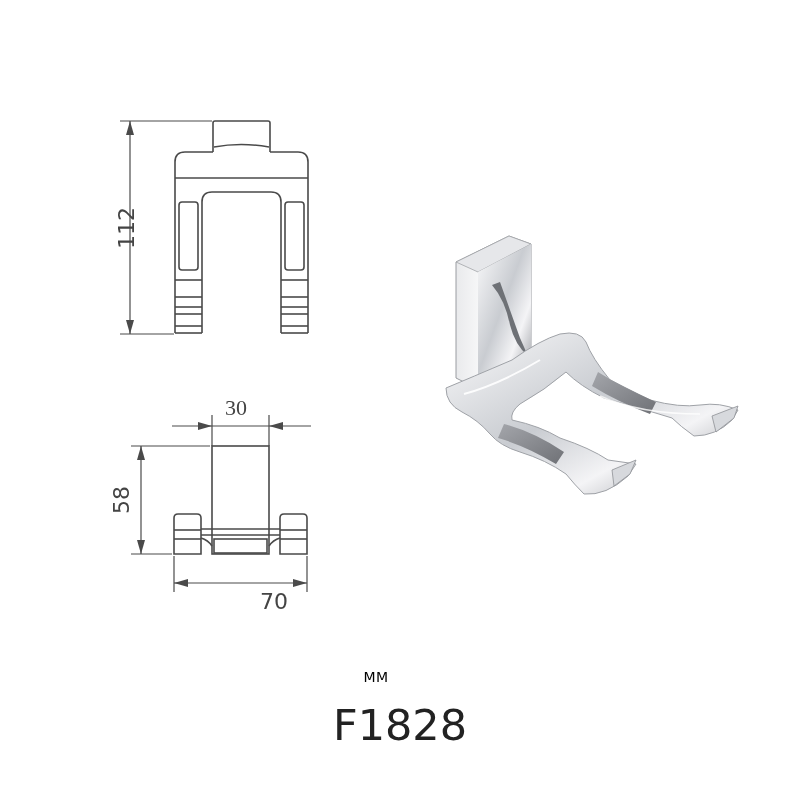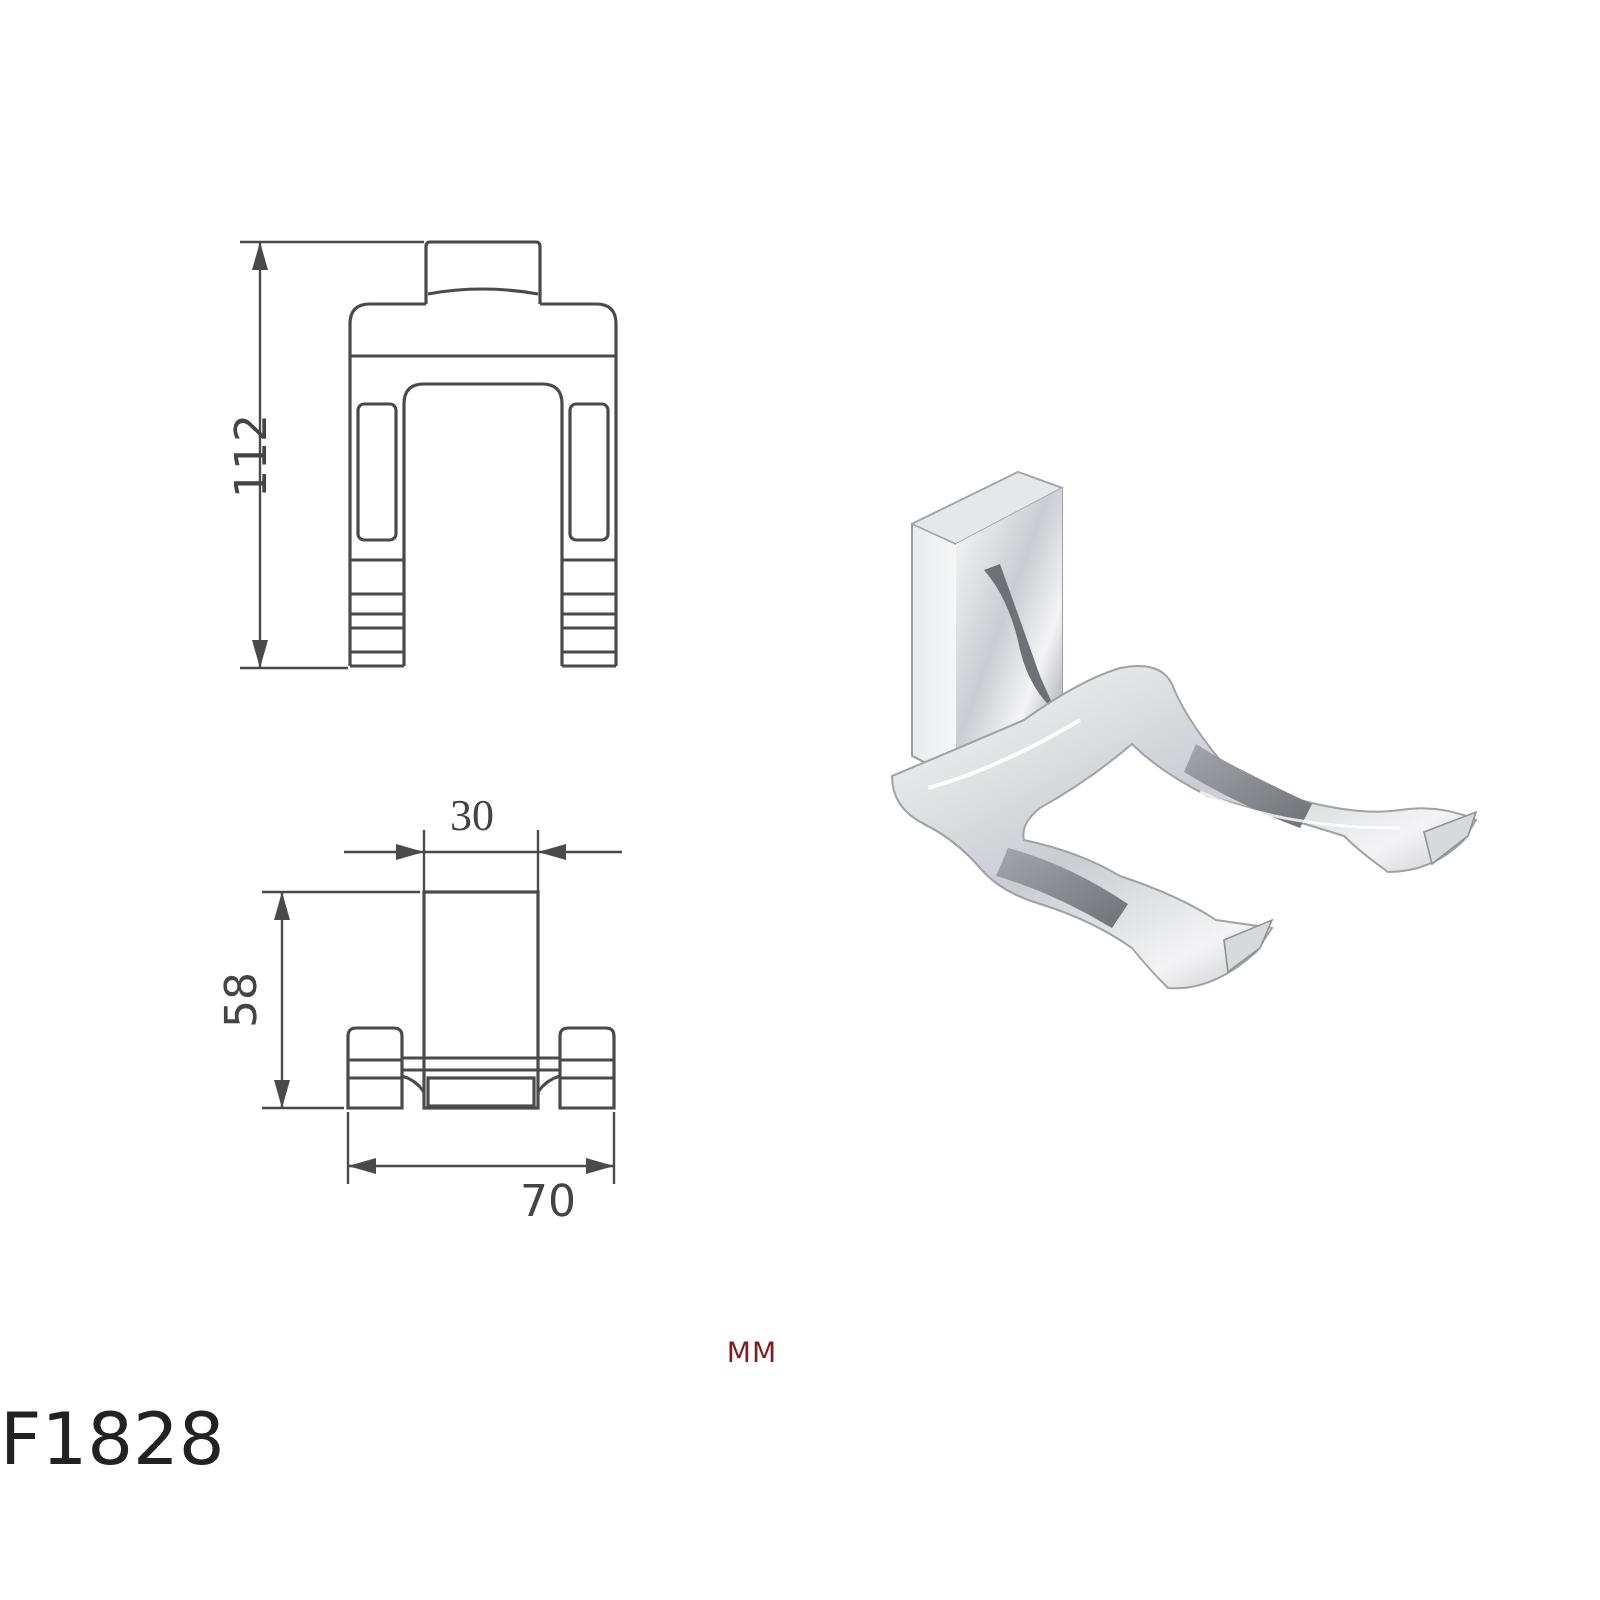--- a/index.html
+++ b/index.html
@@ -2,23 +2,23 @@
 <html><head>
   <meta charset="utf-8">
   <style>
     html, body { margin: 0; padding: 0; background: #ffffff; }
     body { width: 800px; height: 800px; position: relative; overflow: hidden;
            font-family: "Liberation Sans", "DejaVu Sans", sans-serif; color: #333; }
     .layer { position: absolute; left: 0; top: 0; }
     .dim-text { position: absolute; font-family: "DejaVu Sans", sans-serif; font-size: 22px; color: #444; line-height: 1; }
     .dim-vertical { transform: rotate(-90deg); transform-origin: center center; }
     #unit { position: absolute; left: 0; width: 752px; top: 669px; text-align: center;
-            font-family: "DejaVu Sans", sans-serif; font-size: 14px; color: #7f1d1d; letter-spacing: 0.5px; }
-    #model { position: absolute; left: 0; width: 800px; top: 700px; text-align: left;
-             font-family: "DejaVu Sans", sans-serif; font-size: 36px; color: #222; }
+            font-family: "DejaVu Sans", sans-serif; font-size: 14px; color: #000000; letter-spacing: 0.5px; }
+    #model { position: absolute; left: 0; width: 800px; top: 700px; text-align: center;
+             font-family: "DejaVu Sans", sans-serif; font-size: 43px; color: #222; }
   </style>
 </head>
 <body>
 
 <svg class="layer" width="800" height="800" viewBox="0 0 800 800">
   <g fill="none" stroke="#4a4a4a" stroke-width="1.6">
 
     <path d="M213 152 L213 123 Q213 121 215 121 L268 121 Q270 121 270 123 L270 152"></path>
     <path d="M214 147 Q241 142 269 147"></path>
 

